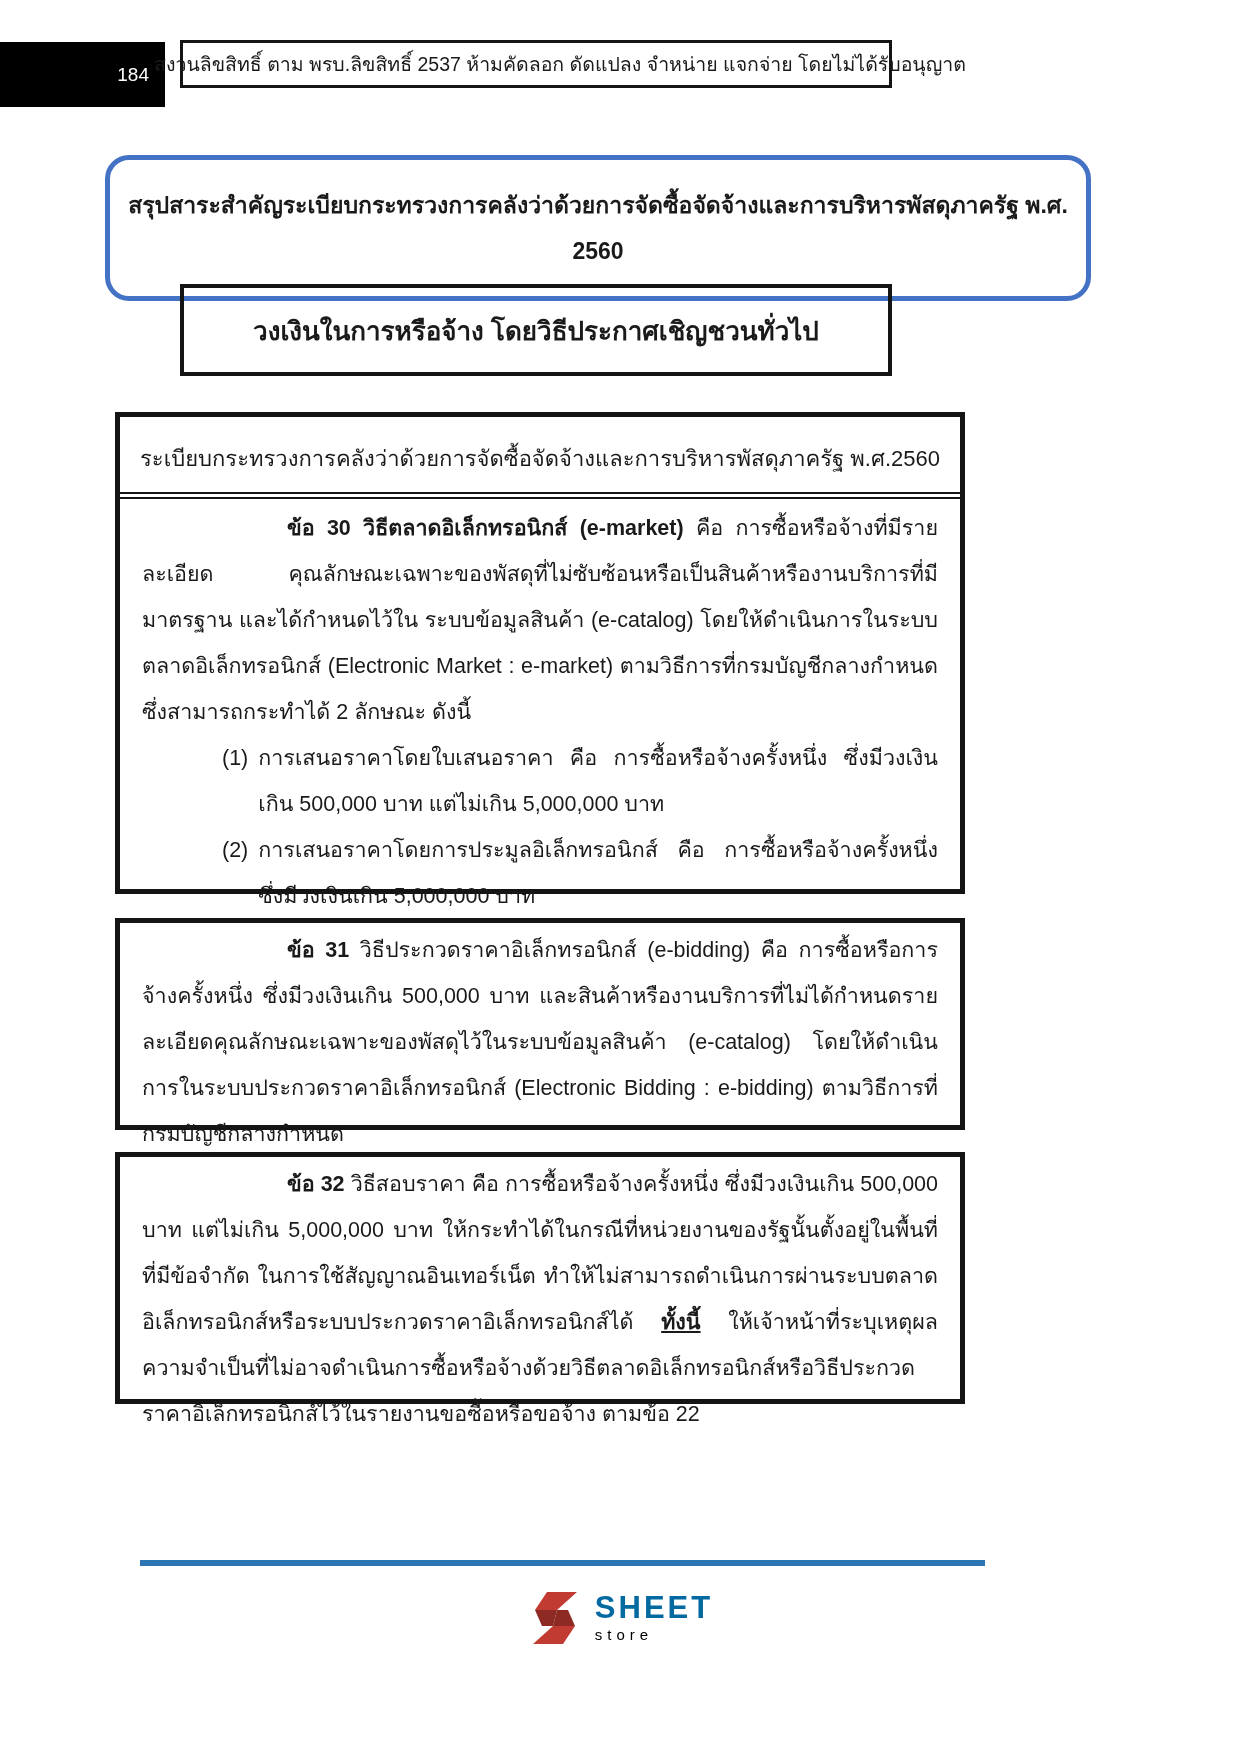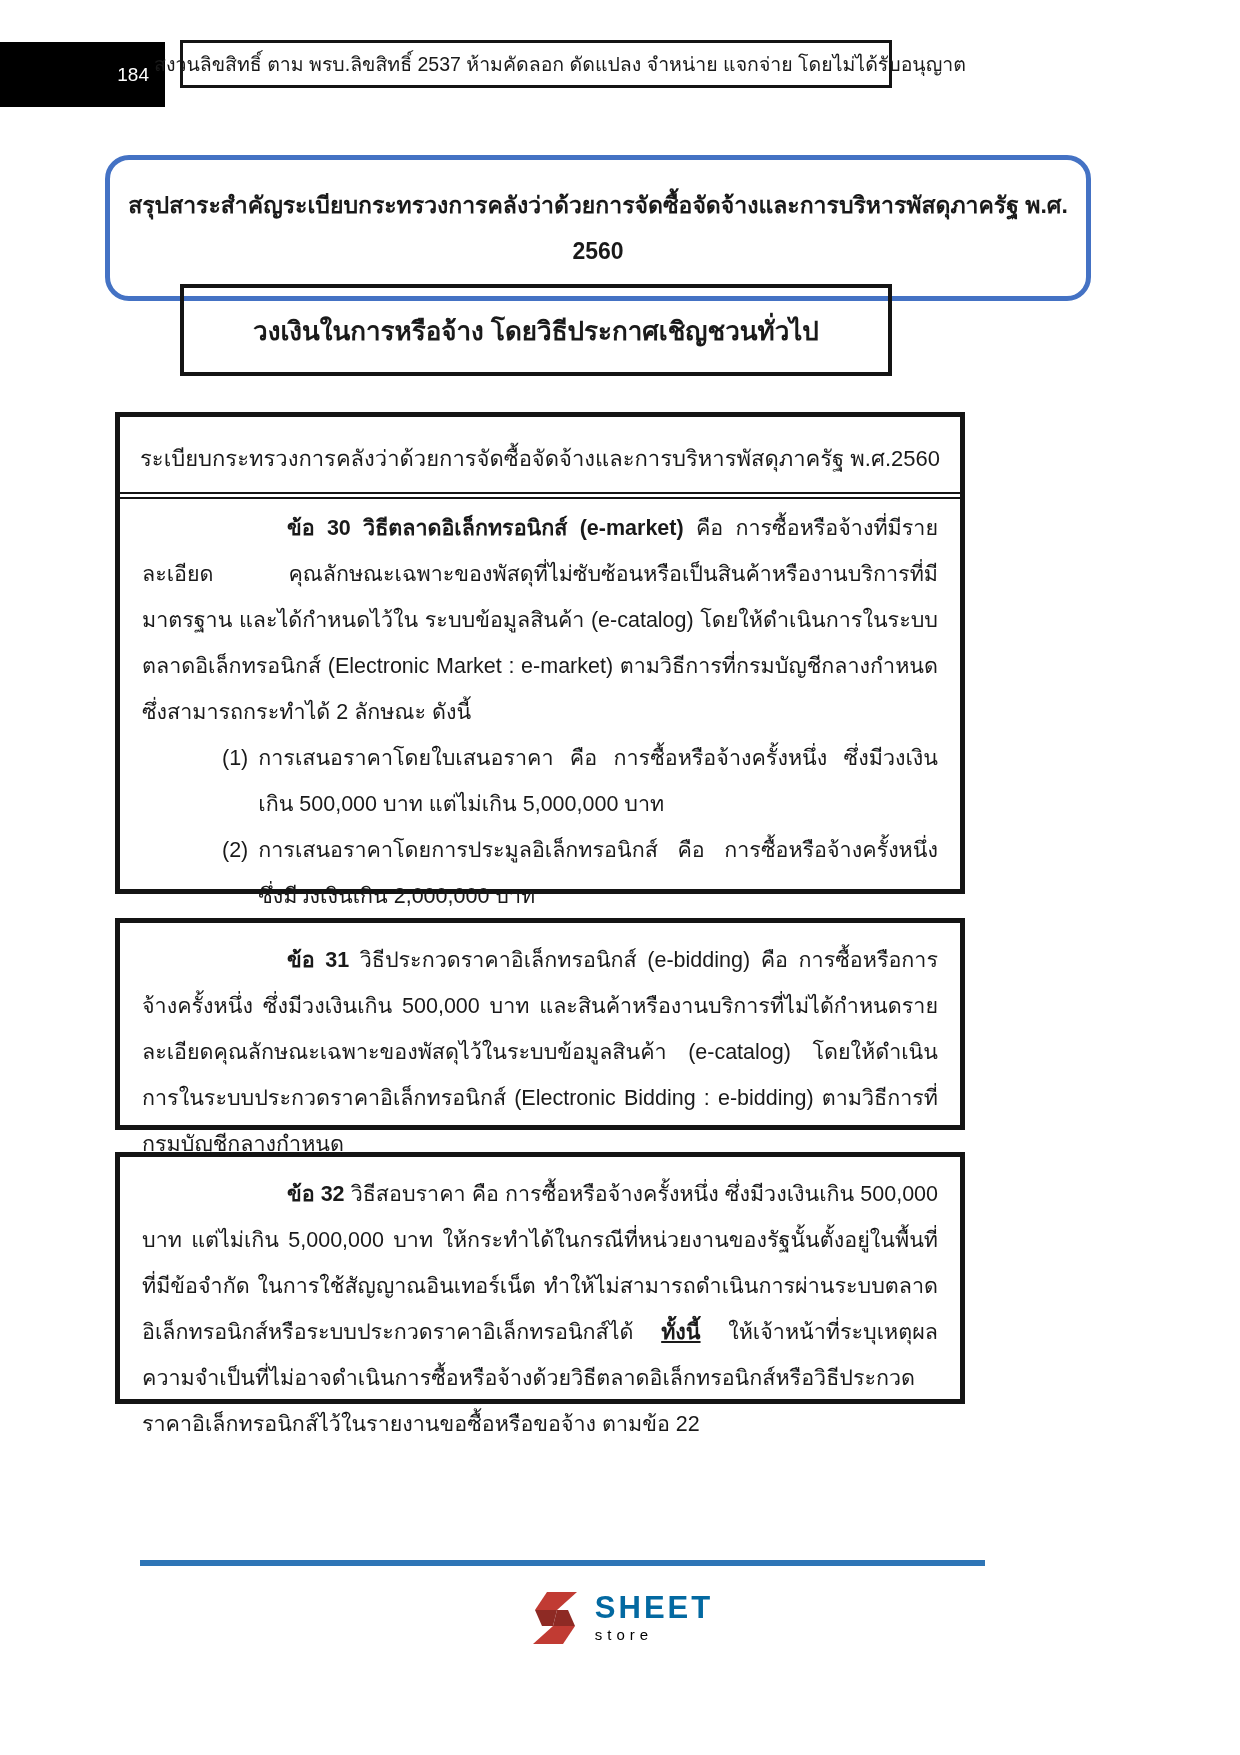--- a/index.html
+++ b/index.html
@@ -53,21 +53,21 @@
   .box30 { top: 412px; height: 482px; }
   .box31 { top: 918px; height: 212px; }
   .box32 { top: 1152px; height: 252px; }
 
   .box-header {
     text-align: center; font-size: 22px;
     padding: 24px 10px 16px 10px;
     border-bottom: 7px double #141414;
   }
   .box-body { padding: 6px 22px 0 22px; }
-  .pad-body { padding: 14px 22px 0 22px; }
+  .pad-body { padding: 4px 22px 0 22px; }
 
   .para {
     margin: 0; font-size: 21.5px; line-height: 46px;
     text-align: justify;
   }
   .indent { text-indent: 145px; }
   .para b { font-weight: bold; }
   .u { text-decoration: underline; }
 
   .list { margin-top: 0; }
@@ -121,21 +121,21 @@
     <div class="box-header">ระเบียบกระทรวงการคลังว่าด้วยการจัดซื้อจัดจ้างและการบริหารพัสดุภาครัฐ พ.ศ.2560</div>
     <div class="box-body">
       <p class="para indent"><b>ข้อ 30 วิธีตลาดอิเล็กทรอนิกส์ (e-market)</b><span> คือ การซื้อหรือจ้างที่มีรายละเอียด คุณลักษณะเฉพาะของพัสดุที่ไม่ซับซ้อนหรือเป็นสินค้าหรืองานบริการที่มีมาตรฐาน และได้กำหนดไว้ใน ระบบข้อมูลสินค้า (e-catalog) โดยให้ดำเนินการในระบบตลาดอิเล็กทรอนิกส์ (Electronic Market : e-market) ตามวิธีการที่กรมบัญชีกลางกำหนด ซึ่งสามารถกระทำได้ 2 ลักษณะ ดังนี้</span></p>
       <div class="list">
         <div class="item">
           <span class="num">(1)</span>
           <span class="itext">การเสนอราคาโดยใบเสนอราคา คือ การซื้อหรือจ้างครั้งหนึ่ง ซึ่งมีวงเงินเกิน 500,000 บาท แต่ไม่เกิน 5,000,000 บาท</span>
         </div>
         <div class="item">
           <span class="num">(2)</span>
-          <span class="itext">การเสนอราคาโดยการประมูลอิเล็กทรอนิกส์ คือ การซื้อหรือจ้างครั้งหนึ่ง ซึ่งมีวงเงินเกิน 2,000,000 บาท</span>
+          <span class="itext">การเสนอราคาโดยการประมูลอิเล็กทรอนิกส์ คือ การซื้อหรือจ้างครั้งหนึ่ง ซึ่งมีวงเงินเกิน 5,000,000 บาท</span>
         </div>
       </div>
     </div>
   </div>
 
   <div class="content-box box31">
     <div class="pad-body">
       <p class="para indent"><b>ข้อ 31</b><span> วิธีประกวดราคาอิเล็กทรอนิกส์ (e-bidding) คือ การซื้อหรือการจ้างครั้งหนึ่ง ซึ่งมีวงเงินเกิน 500,000 บาท และสินค้าหรืองานบริการที่ไม่ได้กำหนดรายละเอียดคุณลักษณะเฉพาะของพัสดุไว้ในระบบข้อมูลสินค้า (e-catalog) โดยให้ดำเนินการในระบบประกวดราคาอิเล็กทรอนิกส์ (Electronic Bidding : e-bidding) ตามวิธีการที่กรมบัญชีกลางกำหนด</span></p>
     </div>
   </div>

